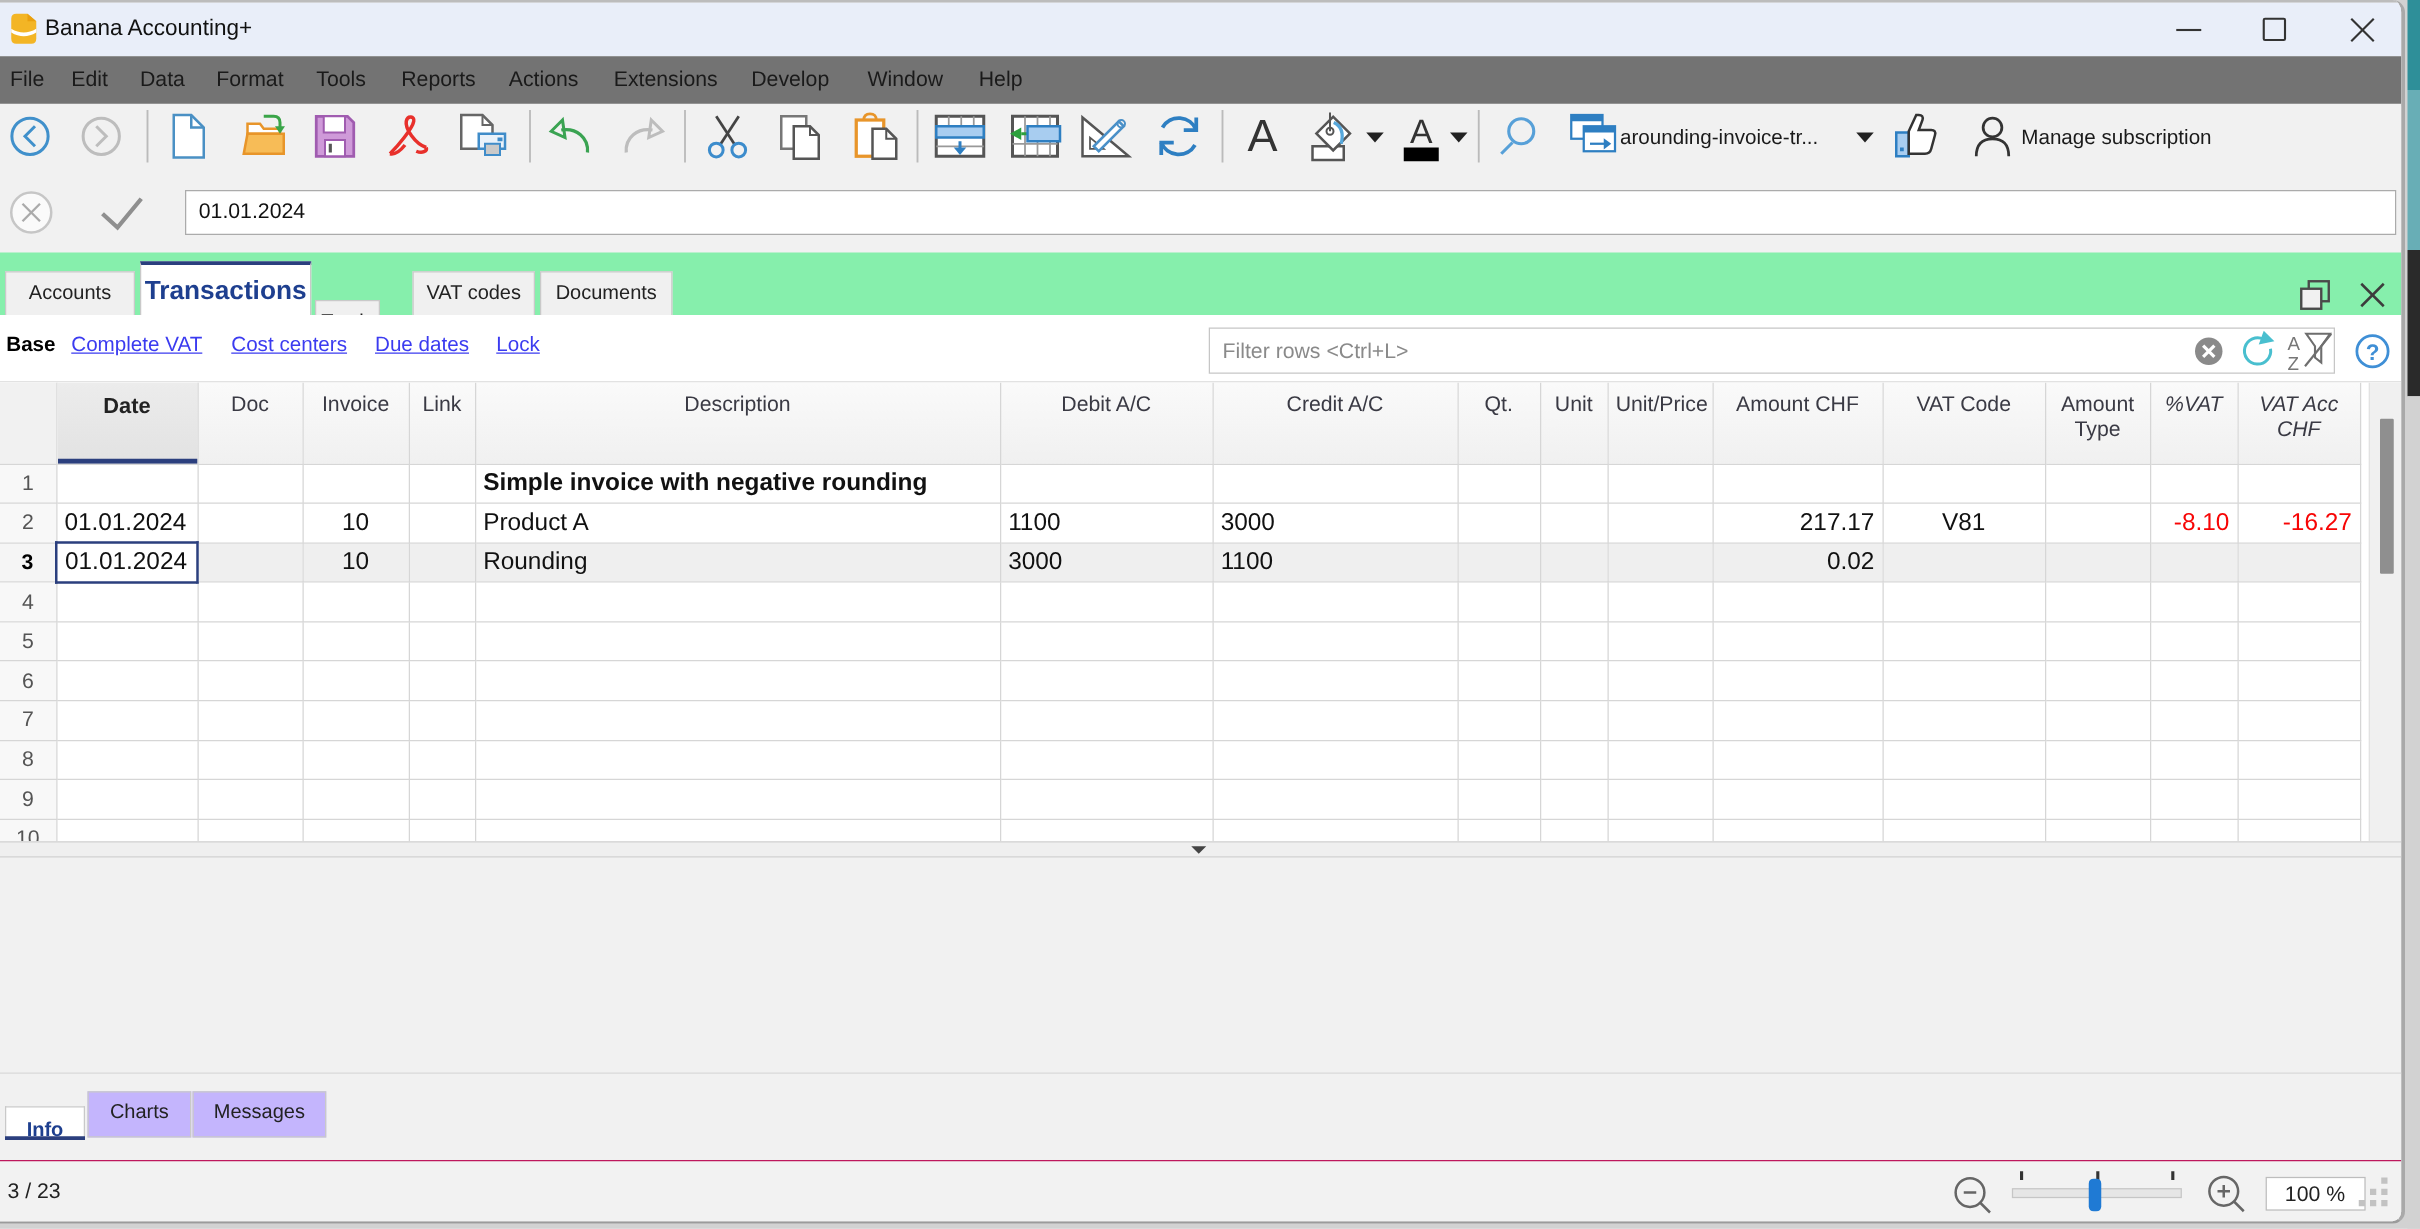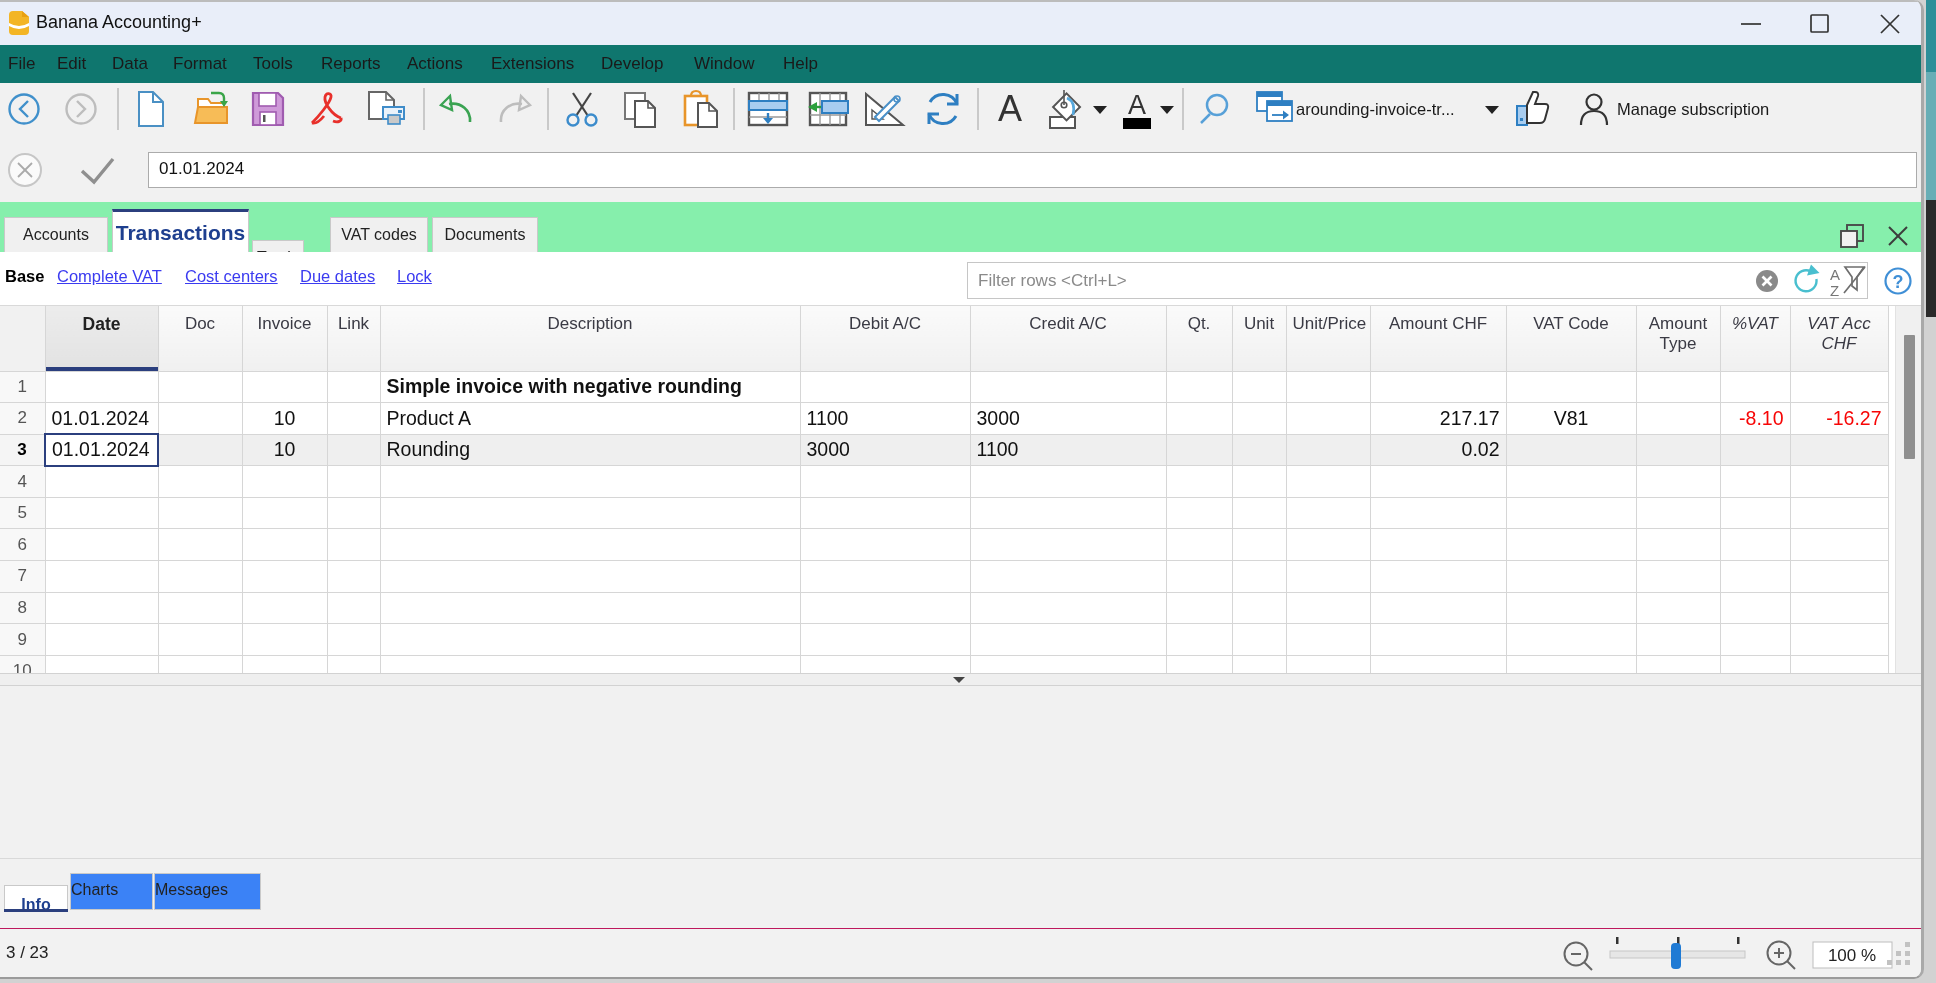--- a/index.html
+++ b/index.html
@@ -5,21 +5,21 @@
 * { box-sizing: border-box; margin:0; padding:0; }
 html,body { width:1936px; height:983px; overflow:hidden; }
 body { font-family:"Liberation Sans",sans-serif; background:#d2d2d2; position:relative; }
 #win { position:absolute; left:0; top:0; width:1924px; height:979px; background:#f1f1f1;
   border-right:3px solid #a9a9a9; border-bottom:2px solid #9b9b9b;
   border-radius:0 10px 10px 0; overflow:hidden; }
 #topline { position:absolute; left:0; top:0; width:100%; height:2px; background:#bcbcbc; z-index:9; }
 .abs { position:absolute; }
 #title { left:0; top:2px; width:100%; height:43px; background:#e9eef9; }
 #title .t { position:absolute; left:36px; top:10px; font-size:18px; color:#111; }
-#menubar { left:0; top:45px; width:100%; height:40px; background:#0f766e; }
+#menubar { left:0; top:45px; width:100%; height:40px; background:#737373; }
 #menubar span { position:absolute; top:9px; font-size:17px; color:#1a1a1a; }
 #toolbar { left:0; top:83px; width:100%; height:54px; background:#f1f1f1; }
 #inprow { left:0; top:137px; width:100%; height:63px; background:#f1f1f1; }
 #inpbox { position:absolute; left:148px; top:15px; width:1769px; height:36px; background:#fff;
   border:1px solid #ababab; font-size:17px; color:#111; padding:6px 0 0 10px; }
 #tabrow { left:0; top:202px; width:100%; height:52px; background:#86efac; }
 .tab { position:absolute; top:15px; height:37px; background:#f0f0f0; border:1px solid #c9c9c9;
   font-size:16px; color:#222; text-align:center; padding-top:8px; }
 #tabact { position:absolute; left:112px; top:7px; width:137px; height:46px; background:#fff;
   border:1px solid #c9c9c9; border-bottom:none; border-top:3px solid #2b3f7e;
@@ -47,22 +47,22 @@
 td.red { color:#f70505; }
 #vsb { position:absolute; left:1895px; top:0; width:26px; height:367px; background:#f0f0f0; border-left:1px solid #e2e2e2; }
 #vsbthumb { position:absolute; left:8px; top:29px; width:11px; height:124px; background:#8f8f8f; border-radius:1px; }
 #split { left:0; top:673px; width:1921px; height:13px; background:#efefef; border-top:1px solid #d2d2d2; border-bottom:1px solid #d2d2d2; }
 #split .tri { position:absolute; left:953px; top:3px; width:0; height:0;
   border-left:6px solid transparent; border-right:6px solid transparent; border-top:6px solid #444; }
 #info { left:0; top:686px; width:1921px; height:172px; background:#fff; font-size:17.5px; color:#111; }
 #info div { position:absolute; white-space:pre; }
 .ralign { text-align:right; }
 #btabs { left:0; top:858px; width:100%; height:54px; background:#f1f1f1; border-top:1px solid #d9d9d9; }
-.btab { position:absolute; top:14px; height:37px; background:#3b82f6; border:1px solid #c9c9c9;
-  font-size:16px; color:#222; text-align:left; padding-top:7px; }
+.btab { position:absolute; top:14px; height:37px; background:#c4b5fd; border:1px solid #c9c9c9;
+  font-size:16px; color:#222; text-align:center; padding-top:7px; }
 #btact { position:absolute; left:4px; top:26px; width:64px; height:39px; background:#fff;
   border:1px solid #c9c9c9; border-bottom:none; font-size:16px; font-weight:bold; color:#1e3f8f;
   text-align:center; padding-top:10px; }
 #btbar { position:absolute; left:4px; top:50px; width:64px; height:5px; background:#2b3f7e; }
 #gap2 { left:0; top:912px; width:100%; height:16px; background:#f1f1f1; }
 #status { left:0; top:928px; width:100%; height:65px; background:#f2f2f2; border-top:1px solid #be185d; font-size:17px; color:#222; }
 #rstrip1 { left:1926px; top:0; width:10px; height:72px; background:#2e8f99; }
 #rstrip2 { left:1926px; top:72px; width:10px; height:128px; background:#68aeb6; }
 #rstrip3 { left:1926px; top:200px; width:10px; height:117px; background:#2a2a2a; }
 #rstrip4 { left:1926px; top:317px; width:10px; height:666px; background:#d2d2d2; }

